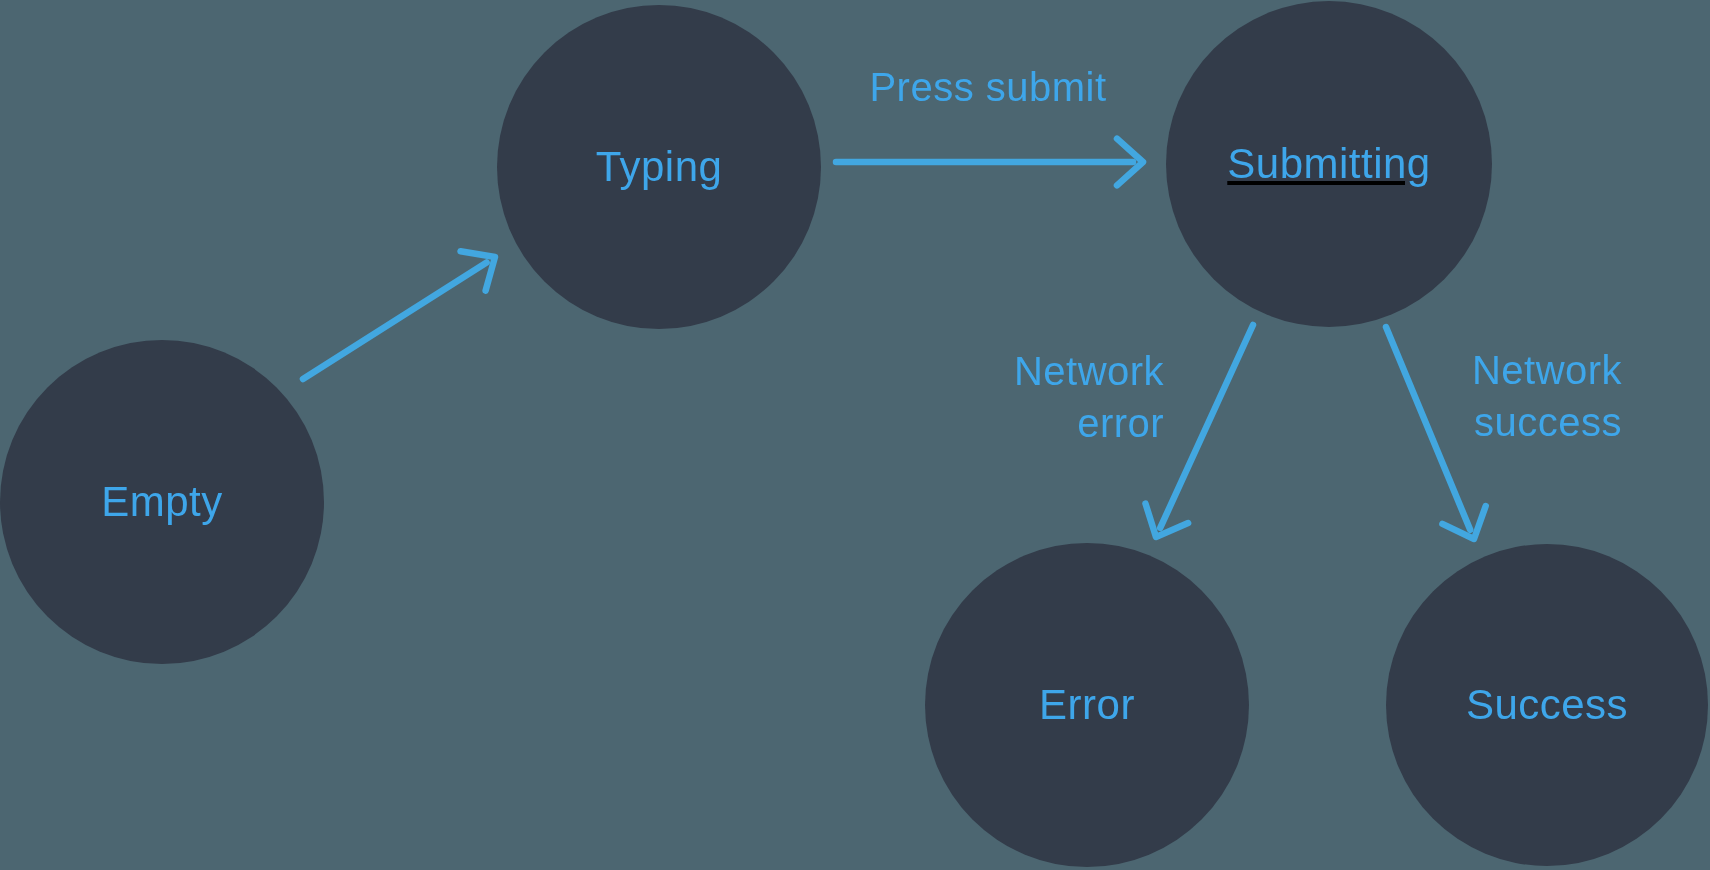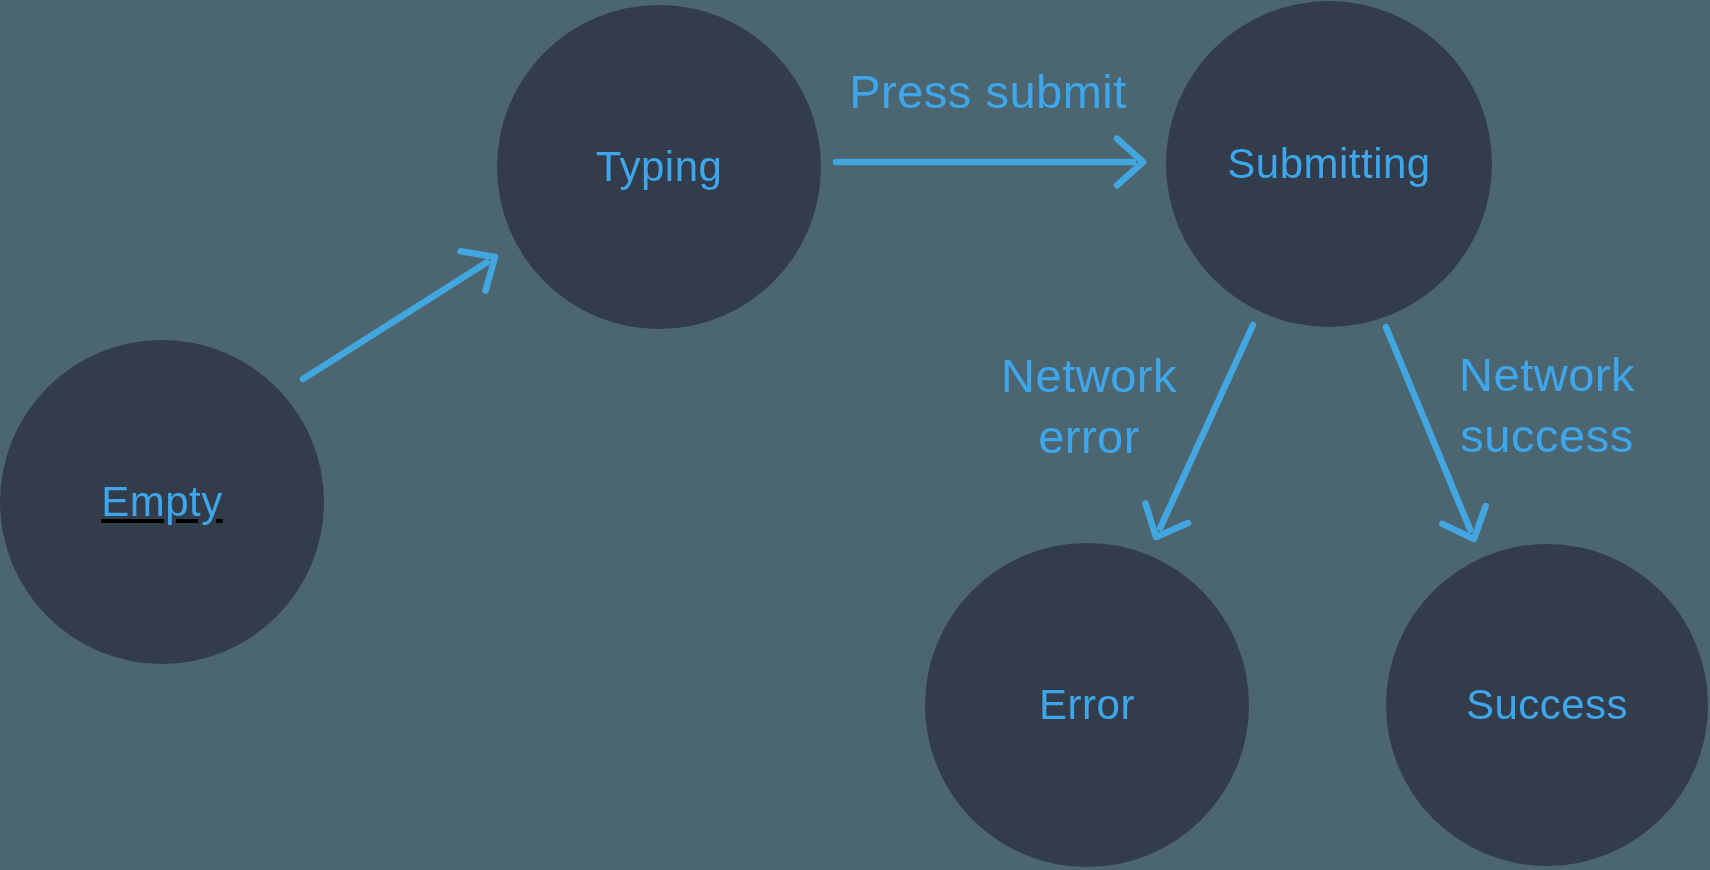--- a/index.html
+++ b/index.html
@@ -33,29 +33,29 @@
   }
   .node-label {
     color: #3ea6ea;
     font-size: 42px;
     letter-spacing: 0.5px;
   }
   .edge-label {
     position: absolute;
     transform: translateX(-50%);
     color: #3ea6ea;
-    font-size: 47px;
+    font-size: 40px;
     line-height: 1.3;
-    text-align: center;
+    text-align: right;
     white-space: pre-line;
     letter-spacing: 0.5px;
   }
-  .node-empty      { left: 0px;    top: 340px; width: 324px; height: 324px; text-decoration: underline; }
+  .node-empty      { left: 0px;    top: 340px; width: 324px; height: 324px; }
   .node-typing     { left: 497px;  top: 5px;   width: 324px; height: 324px; }
-  .node-submitting { left: 1166px; top: 1px;   width: 326px; height: 326px; }
+  .node-submitting { left: 1166px; top: 1px;   width: 326px; height: 326px; text-decoration: underline; }
   .node-error      { left: 925px;  top: 543px; width: 324px; height: 324px; }
   .node-success    { left: 1386px; top: 544px; width: 322px; height: 322px; }
   .label-start-typing    { left: 326px;  top: 184px; }
   .label-press-submit    { left: 988px;  top: 61px; white-space: nowrap; }
   .label-network-error   { left: 1089px; top: 345px; }
   .label-network-success { left: 1547px; top: 344px; }
 </style>
 </head>
 <body>
 

